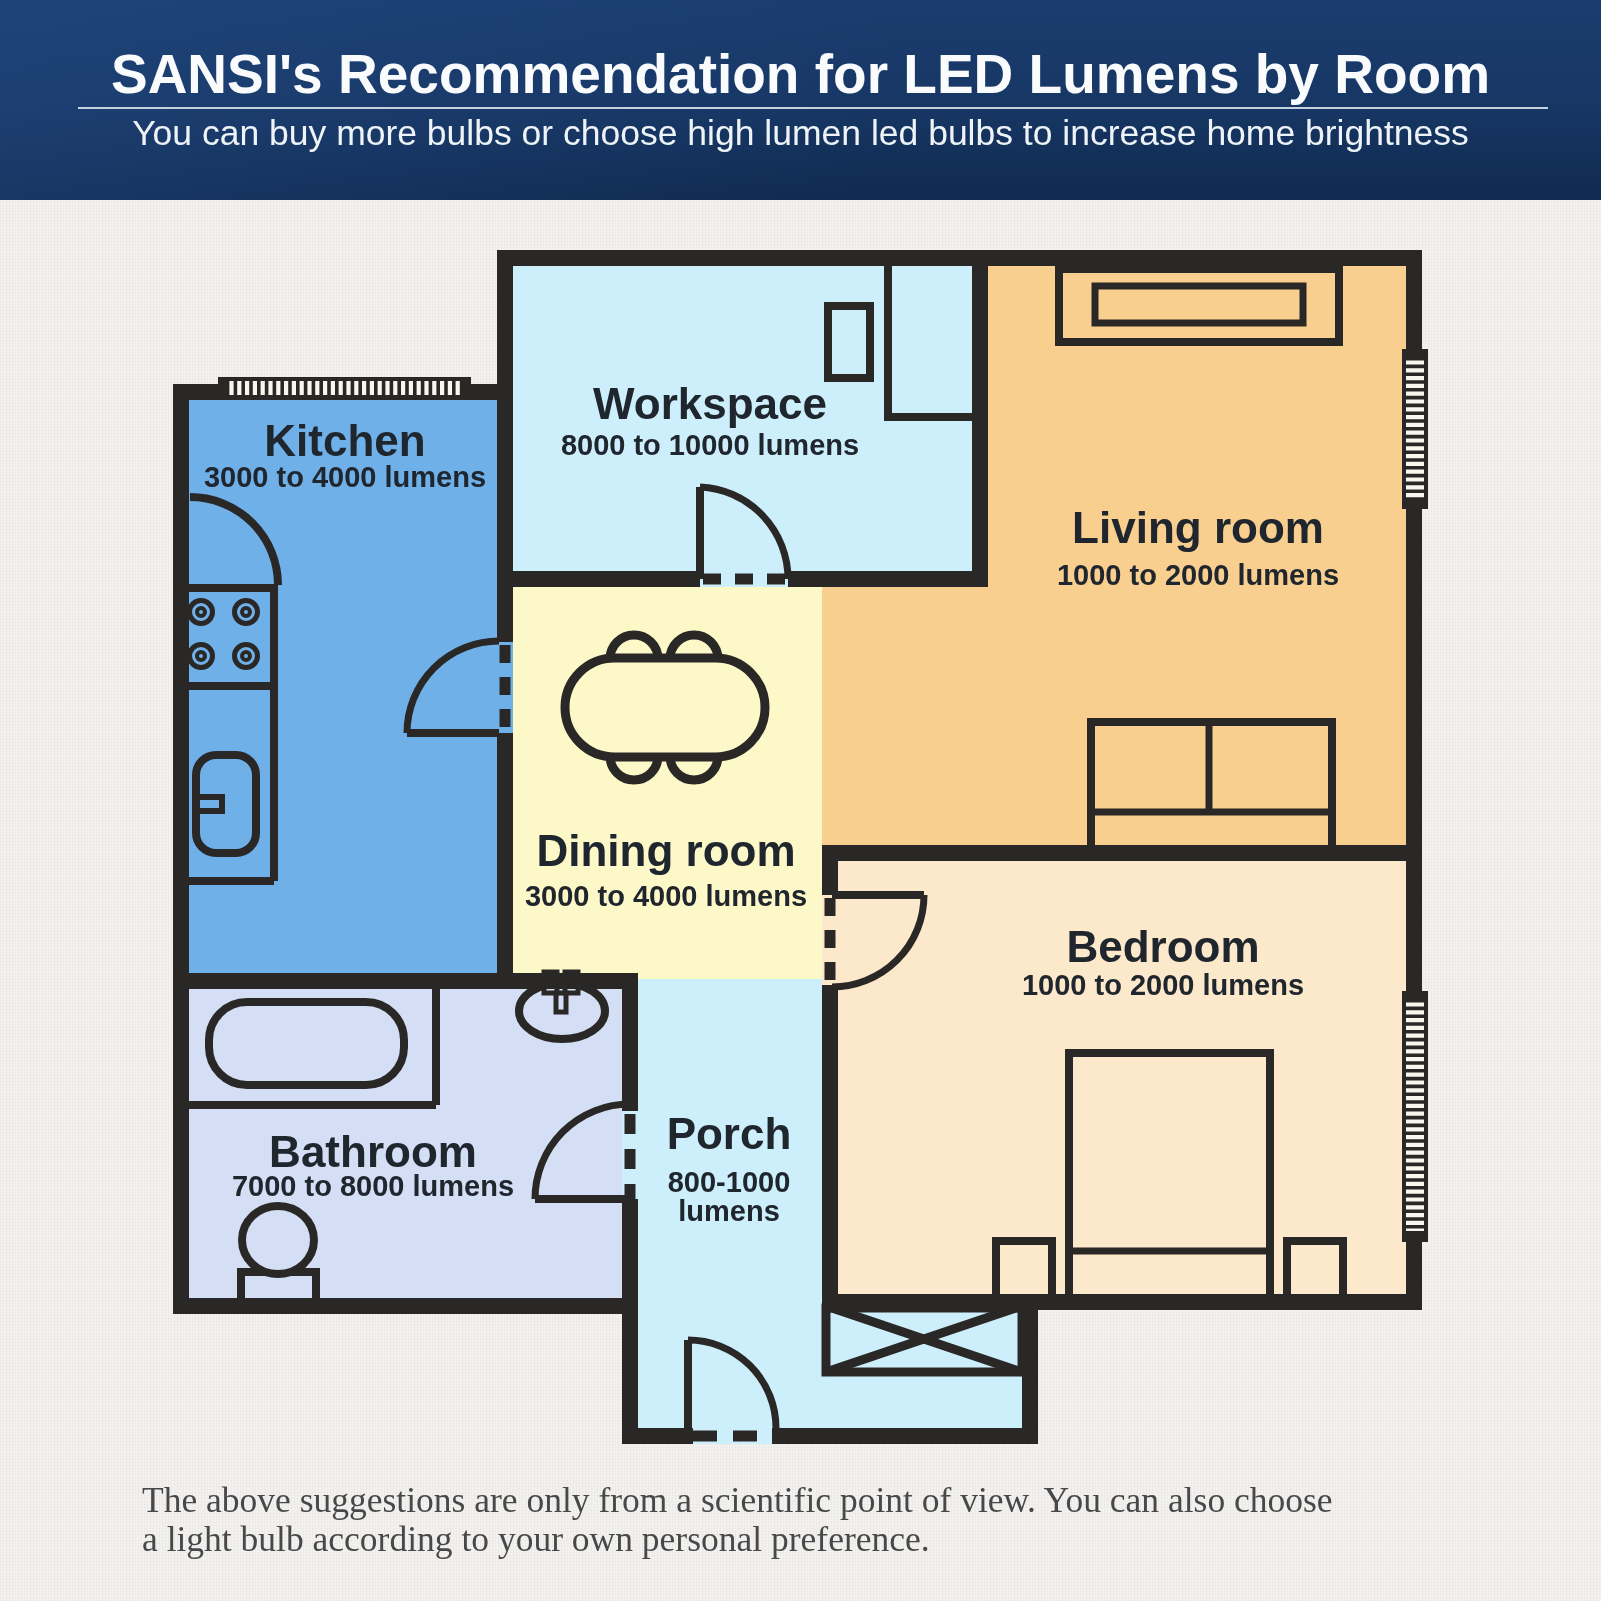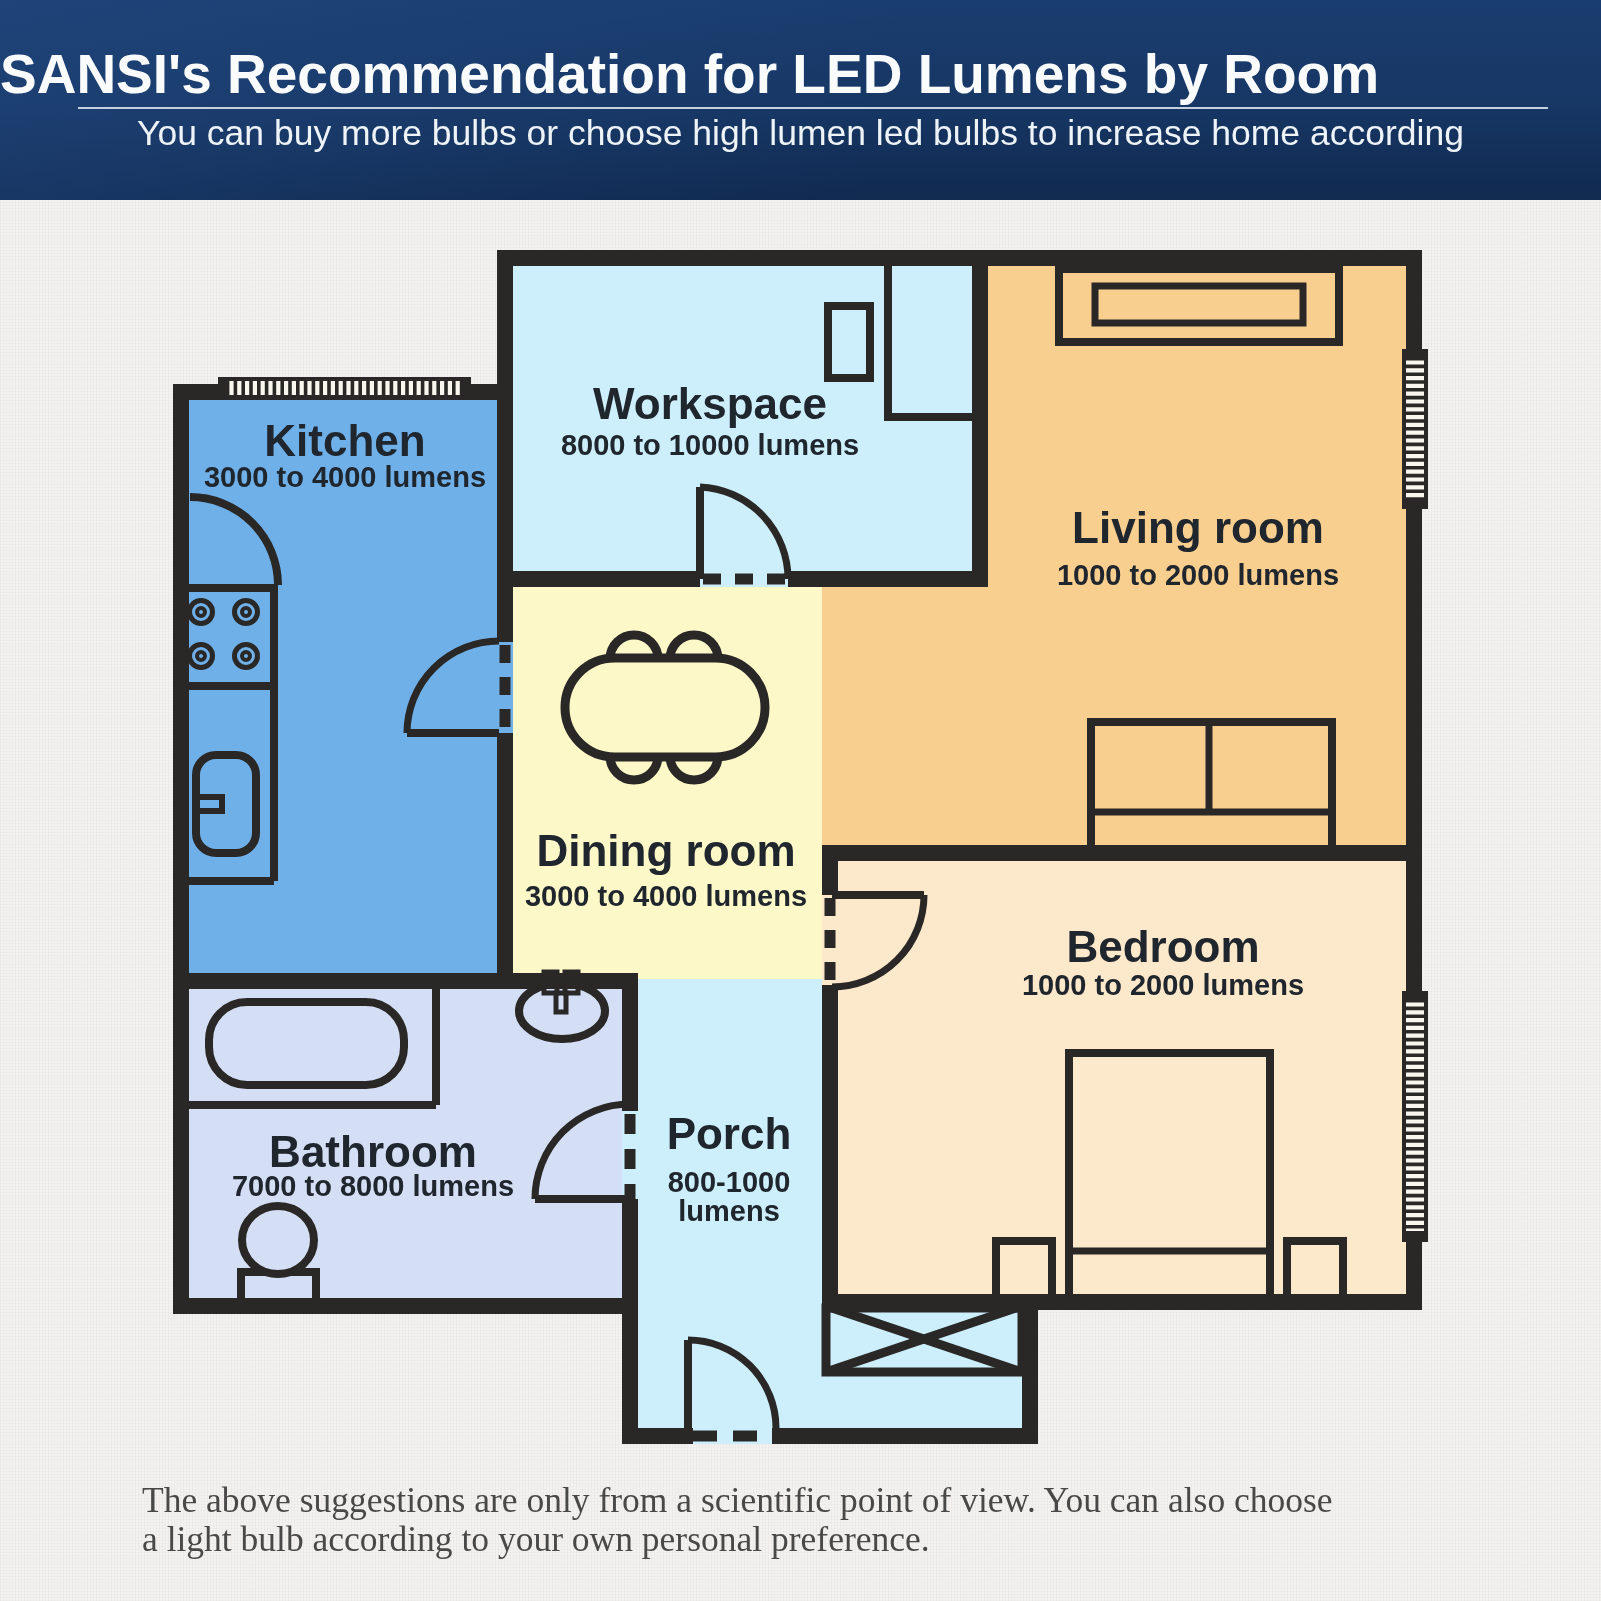--- a/index.html
+++ b/index.html
@@ -3,21 +3,21 @@
 <meta charset="utf-8">
 <style>
   html,body{margin:0;padding:0;}
   .page{position:relative;width:1601px;height:1601px;overflow:hidden;
     background-color:#f3f2f0;
     background-image:repeating-linear-gradient(90deg,rgba(120,115,110,0.05) 0 1px,transparent 1px 3px),
                      repeating-linear-gradient(0deg,rgba(120,115,110,0.03) 0 1px,transparent 1px 3px);
     font-family:"Liberation Sans", sans-serif;}
   .header{position:absolute;left:0;top:0;width:1601px;height:200px;
     background:linear-gradient(100deg,rgba(40,80,140,0.35),rgba(40,80,140,0) 55%),linear-gradient(180deg,#1a3d6f 0%,#173765 50%,#102a50 100%);}
-  .htitle{position:absolute;left:0;top:47px;width:1601px;text-align:left;
+  .htitle{position:absolute;left:0;top:47px;width:1601px;text-align:center;
     color:#fafbfd;font-size:55px;line-height:55px;font-weight:bold;}
   .hline{position:absolute;left:78px;top:107px;width:1470px;height:2px;background:#c5d1df;}
   .hsub{position:absolute;left:0;top:113px;width:1601px;text-align:center;
     color:#eef3f8;font-size:35.5px;line-height:40px;}
   .footer{position:absolute;left:142px;top:1481px;width:1400px;
     color:#484848;font-size:35.5px;line-height:39px;font-family:Liberation Serif, serif;}
   svg{position:absolute;left:0;top:0;}
   text{font-family:"Liberation Sans", sans-serif;fill:#20262e;}
   .rt{font-size:44px;font-weight:bold;}
   .rs{font-size:29px;font-weight:bold;}
@@ -25,21 +25,21 @@
 </head>
 <body>
 <div class="page">
 
   <div class="header"></div>
 
   <div class="htitle">SANSI's Recommendation for LED Lumens by Room</div>
 
   <div class="hline"></div>
 
-  <div class="hsub">You can buy more bulbs or choose high lumen led bulbs to increase home according</div>
+  <div class="hsub">You can buy more bulbs or choose high lumen led bulbs to increase home brightness</div>
 
   <svg width="1601" height="1601" viewBox="0 0 1601 1601">
 
     <g>
         <rect x="822" y="250" width="600" height="611" fill="#f9cf90"></rect>
       </g>
 
     <g>
         <rect x="497" y="250" width="491" height="337" fill="#cdeffb"></rect>
       </g>

